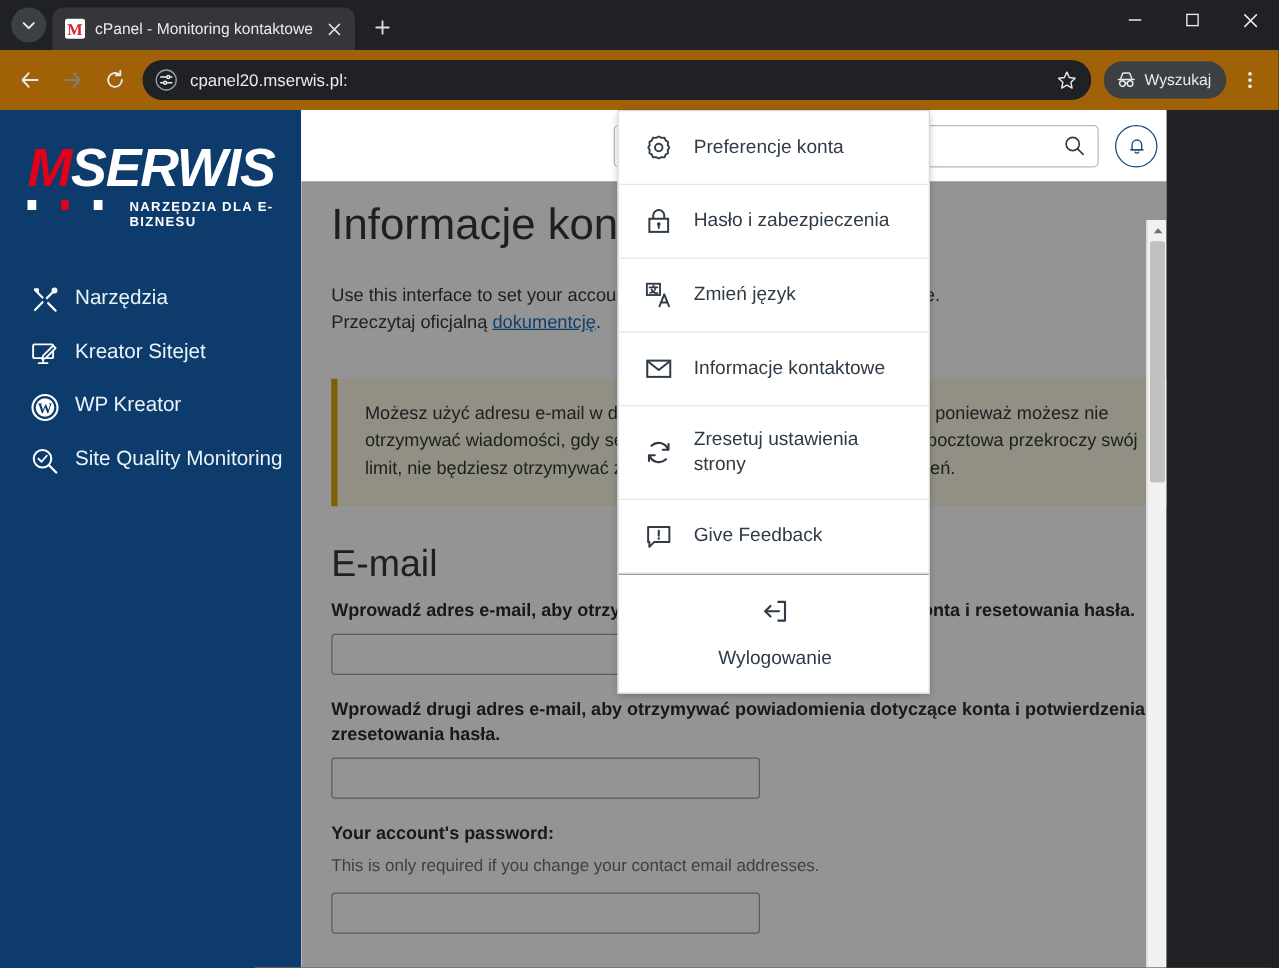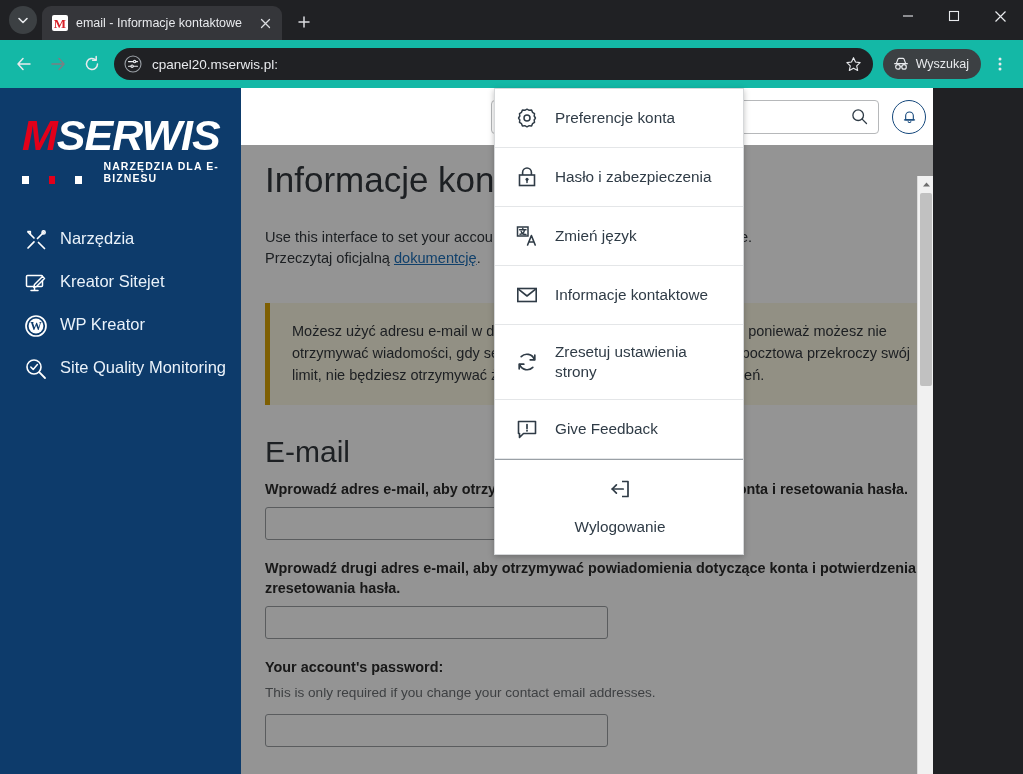--- a/index.html
+++ b/index.html
@@ -39,21 +39,21 @@
     color: #e8eaed; font-size: 12.5px; white-space: nowrap; overflow: hidden;
     text-overflow: ellipsis; flex: 1;
   }
   .tab-close { width: 18px; height: 18px; flex: none; display:flex; align-items:center; justify-content:center; border-radius: 50%; }
   .new-tab { width: 28px; height: 28px; margin: 0 0 4px 8px; display: flex; align-items: center; justify-content: center; border-radius: 50%; flex:none;}
 
   .winbtns { position: absolute; right: 0; top: 0; display: flex; height: 40px; }
   .winbtn { width: 46px; height: 32px; display: flex; align-items: center; justify-content: center; }
 
   .toolbar {
-    height: 48px; background: #14b8a6; display: flex; align-items: center;
+    height: 48px; background: #a16207; display: flex; align-items: center;
     padding: 0 8px; gap: 2px; justify-content: flex-end;
   }
   .navbtn { width: 32px; height: 32px; border-radius: 50%; display: flex; align-items: center; justify-content: center; flex:none; }
   .omnibox {
     flex: 1; height: 32px; background: #202124; border-radius: 16px;
     display: flex; align-items: center; padding: 0 6px 0 8px; gap: 8px;
     margin: 0 6px 0 4px;
   }
   .tune-icon { width: 22px; height: 22px; border-radius: 50%; display:flex; align-items:center; justify-content:center; flex:none;}
   .url-text { color: #e8eaed; font-size: 13.5px; flex: 1; white-space: nowrap; overflow: hidden; }
@@ -76,21 +76,21 @@
     position: absolute; left: 0; top: 0; width: 241px; height: 686px;
     background: #0d3b6b;
   }
   .logo { padding: 26px 0 0 22px; }
   .logo-main {
     font-family: "Liberation Sans", sans-serif; font-weight: bold;
     font-size: 43px; letter-spacing: -1px; line-height: 1; font-style: italic;
   }
   .logo-m { color: #e2001a; }
   .logo-rest { color: #ffffff; }
-  .logo-sub { display: flex; align-items: flex-end; gap: 20px; margin-top: 3px; }
+  .logo-sub { display: flex; align-items: flex-start; gap: 20px; margin-top: 3px; }
   .sq { width: 8px; height: 8px; display: inline-block; }
   .sq.white { background: #ffffff; }
   .sq.red { background: #e2001a; }
   .logo-tagline {
     color: #ffffff; font-size: 10.5px; font-weight: bold; letter-spacing: 1.1px;
     margin-left: 2px;
   }
 
   .nav { margin-top: 34px; }
   .nav-item {
@@ -190,21 +190,21 @@
 
   <div class="tabstrip">
     <div class="tab-list-btn">
       <svg width="14" height="14" viewBox="0 0 14 14">
         <path d="M3 5.5 L7 9.5 L11 5.5" fill="none" stroke="#e8eaed" stroke-width="1.6" stroke-linecap="round" stroke-linejoin="round"></path>
       </svg>
     </div>
 
     <div class="tab">
       <span class="tab-favicon">M</span>
-      <span class="tab-title">email - Informacje kontaktowe</span>
+      <span class="tab-title">cPanel - Monitoring kontaktowe</span>
       <span class="tab-close">
         <svg width="11" height="11" viewBox="0 0 11 11">
           <path d="M1.5 1.5 L9.5 9.5 M9.5 1.5 L1.5 9.5" stroke="#dadce0" stroke-width="1.3" stroke-linecap="round"></path>
         </svg>
       </span>
     </div>
 
     <div class="new-tab">
       <svg width="14" height="14" viewBox="0 0 14 14">
         <path d="M7 2 V12 M2 7 H12" stroke="#dadce0" stroke-width="1.5" stroke-linecap="round"></path>

